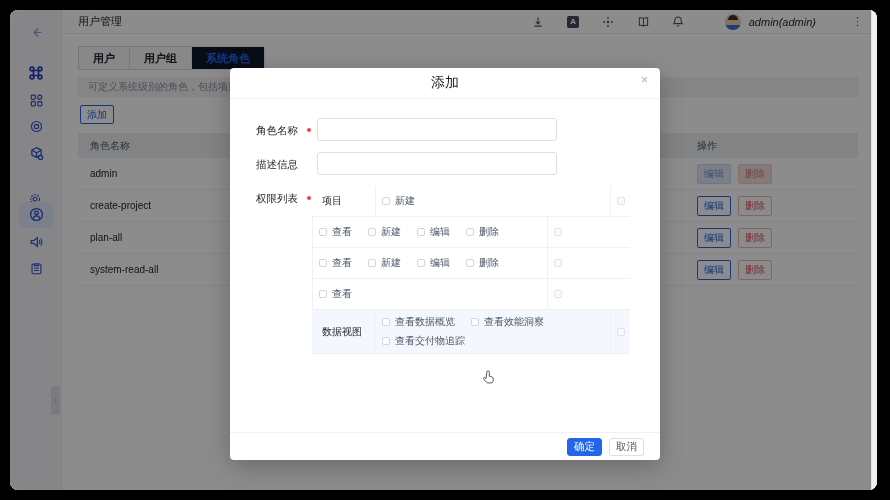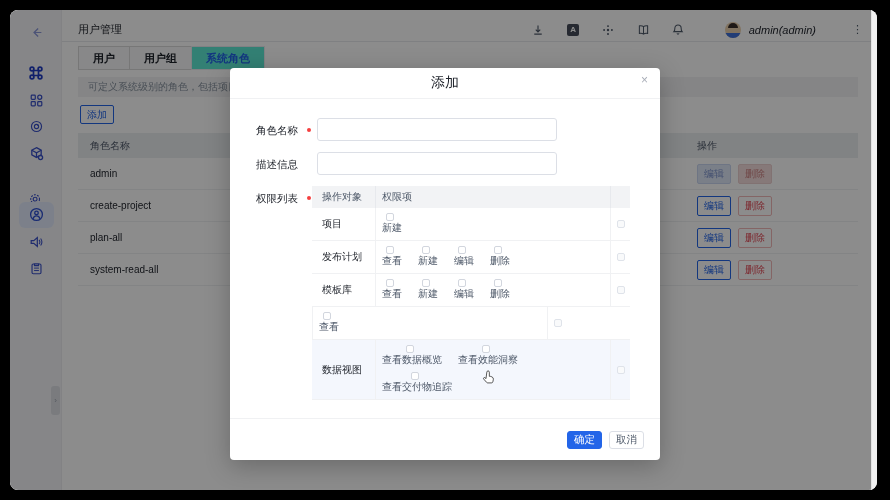--- a/index.html
+++ b/index.html
@@ -18,21 +18,21 @@
     color:#3a50c8; }
   .side-icon svg { display:block; }
   .back-ic { color:#8a97d8; }
   .active-bg { position:absolute; left:9px; top:192px; width:35px; height:26px;
     background:#e2eafc; border-radius:6px; }
   .expand-handle { position:absolute; left:41px; top:376px; width:9px; height:29px;
     background:#dfe1e6; border-radius:3px; display:flex; align-items:center; justify-content:center;
     color:#9aa0ab; font-size:8px; z-index:3; }
 
   
-  .topbar { position:absolute; left:52px; top:8px; right:6px; height:24px; background:#fff;
+  .topbar { position:absolute; left:52px; top:0; right:6px; height:24px; background:#fff;
     border-bottom:1px solid #e8eaed; display:flex; align-items:center; z-index:1; }
   .tb-title { margin-left:16px; font-size:11px; color:#1d2129; }
   .tb-right { margin-left:auto; display:flex; align-items:center; gap:22px; padding-right:8px; }
   .tb-ic { width:13px; height:13px; color:#4e5969; display:flex; align-items:center; justify-content:center; }
   .tb-ic svg { display:block; }
   .a-box { width:12px; height:12px; background:#454c59; border-radius:2px; color:#fff;
     font-size:8px; font-weight:bold; display:flex; align-items:center; justify-content:center; }
   .avatar { width:16px; height:16px; border-radius:50%; background:#e9cfae; position:relative;
     overflow:hidden; margin-left:18px; }
   .avatar .hair { position:absolute; left:3px; top:1px; width:10px; height:5px;
@@ -40,21 +40,21 @@
   .avatar .shirt { position:absolute; left:0; bottom:0; width:16px; height:5px; background:#3f6fd8; }
   .tb-user { font-size:11px; color:#1d2129; margin-left:-14px;font-style:italic; }
   .tb-more { font-size:11px; color:#4e5969; margin-left:14px; letter-spacing:0; }
 
   
   .content { position:absolute; left:52px; top:24px; right:6px; bottom:0; background:#fff; }
   .tab-bar { position:absolute; left:16px; top:12px; display:flex; }
   .tab { height:24px; padding:4px 14px; display:flex; align-items:center; font-size:11px;
     font-weight:bold; color:#1d2129; background:#f7f8fa; border:1px solid #d9d9d9; margin-left:-1px; }
   .tab:first-child { margin-left:0; }
-  .tab.active { background:#5eead4; border-color:#e9ebf0; color:#2365e8; }
+  .tab.active { background:#0f172a; border-color:#e9ebf0; color:#2365e8; }
   .desc-strip { position:absolute; left:16px; top:43px; width:780px; height:20px;
     background:#f2f3f5; color:#86909c; font-size:10px; display:flex; align-items:center;
     padding-left:10px; }
   .add-btn { position:absolute; left:18px; top:71px; width:34px; height:19px;
     background:#fff; border:1px solid #2365e8; border-radius:2px; color:#2365e8;
     font-size:10px; display:flex; align-items:center; justify-content:center; }
 
   .roles-table { position:absolute; left:16px; top:99px; width:780px; }
   .rt-head { height:25px; background:#eceef1; display:flex; align-items:center; font-size:10px;
     color:#4e5969; position:relative; }
@@ -94,28 +94,28 @@
   .p-c1 { width:63px; padding-left:10px; flex:none; }
   .p-c2 { width:235px; padding-left:6px; flex:none; border-left:1px solid #e7e9ed; align-self:stretch;
     display:flex; align-items:center; }
   .p-c3 { width:20px; flex:none; border-left:1px solid #e7e9ed; align-self:stretch;
     display:flex; align-items:center; justify-content:center; }
   .p-row { display:flex; min-height:31px; border-bottom:1px solid #f0f1f3; align-items:stretch; }
   .p-row.hl { background:#f4f7fd; }
   .p-obj { width:63px; padding-left:10px; flex:none; display:flex; align-items:center; color:#1d2129; }
   .p-perms { width:235px; flex:none; border-left:1px solid #f0f1f3; padding:5px 0 5px 6px;
     display:flex; flex-wrap:wrap; align-items:center; row-gap:5px; }
-  .p-item { display:flex; align-items:center; margin-right:16px; color:#4e5969;flex-direction:column; }
+  .p-item { display:flex; align-items:center; margin-right:16px; color:#4e5969; }
   .cbx { width:8px; height:8px; border:1px solid #d2d6de; border-radius:2px; background:#fff;
     margin-right:5px; flex:none; }
   .p-rowend { width:20px; flex:none; border-left:1px solid #f0f1f3; display:flex;
     align-items:center; justify-content:center; }
   .cbx.end { background:#f9fafb; border-color:#dfe3ea; margin:0; }
 
-  .m-footer { position:absolute; left:0; right:0; bottom:0; height:42px; border-top:1px solid #f0f1f3;
+  .m-footer { position:absolute; left:0; right:0; bottom:0; height:28px; border-top:1px solid #f0f1f3;
     display:flex; align-items:center; justify-content:flex-end; gap:7px; padding-right:16px; }
   .btn { height:18px; min-width:32px; padding:0 6px; border-radius:3px; font-size:10.5px;
     display:flex; align-items:center; justify-content:center; }
   .btn-ok { background:#2365e8; color:#fff; border:1px solid #2365e8; }
   .btn-cancel { background:#fff; color:#4e5969; border:1px solid #dcdfe6; }
 
   .cursor { position:absolute; left:480px; top:369px; width:15px; height:16px; z-index:40; }
 </style>
 </head>
 <body>
@@ -284,40 +284,34 @@
       <span class="req-dot" style="left:77px; top:60px"></span>
       <input class="m-input" style="top: 50px;" value="">
 
       <span class="m-label" style="left:26px; top:90px">描述信息</span>
       <input class="m-input" style="top: 84px;" value="">
 
       <span class="m-label" style="left:26px; top:124px">权限列表</span>
       <span class="req-dot" style="left:77px; top:128px"></span>
 
       <div class="ptable">
-        <div class="p-head">
-          <span class="p-c1">操作对象</span>
-          <span class="p-c2">权限项</span>
-          <span class="p-c3"></span>
-        </div>
         <div>
             <div class="p-row">
               <span class="p-obj">项目</span>
               <div class="p-perms">
                 <label class="p-item">
                   <span class="cbx"></span>
                   <span>新建</span>
                 </label>
               </div>
               <span class="p-rowend">
                 <span class="cbx end"></span>
               </span>
             </div>
             <div class="p-row">
-              <span class="p-obj">发布计划</span>
               <div class="p-perms">
                 <label class="p-item">
                   <span class="cbx"></span>
                   <span>查看</span>
                 </label>
                 <label class="p-item">
                   <span class="cbx"></span>
                   <span>新建</span>
                 </label>
                 <label class="p-item">
@@ -327,21 +321,20 @@
                 <label class="p-item">
                   <span class="cbx"></span>
                   <span>删除</span>
                 </label>
               </div>
               <span class="p-rowend">
                 <span class="cbx end"></span>
               </span>
             </div>
             <div class="p-row">
-              <span class="p-obj">模板库</span>
               <div class="p-perms">
                 <label class="p-item">
                   <span class="cbx"></span>
                   <span>查看</span>
                 </label>
                 <label class="p-item">
                   <span class="cbx"></span>
                   <span>新建</span>
                 </label>
                 <label class="p-item">

